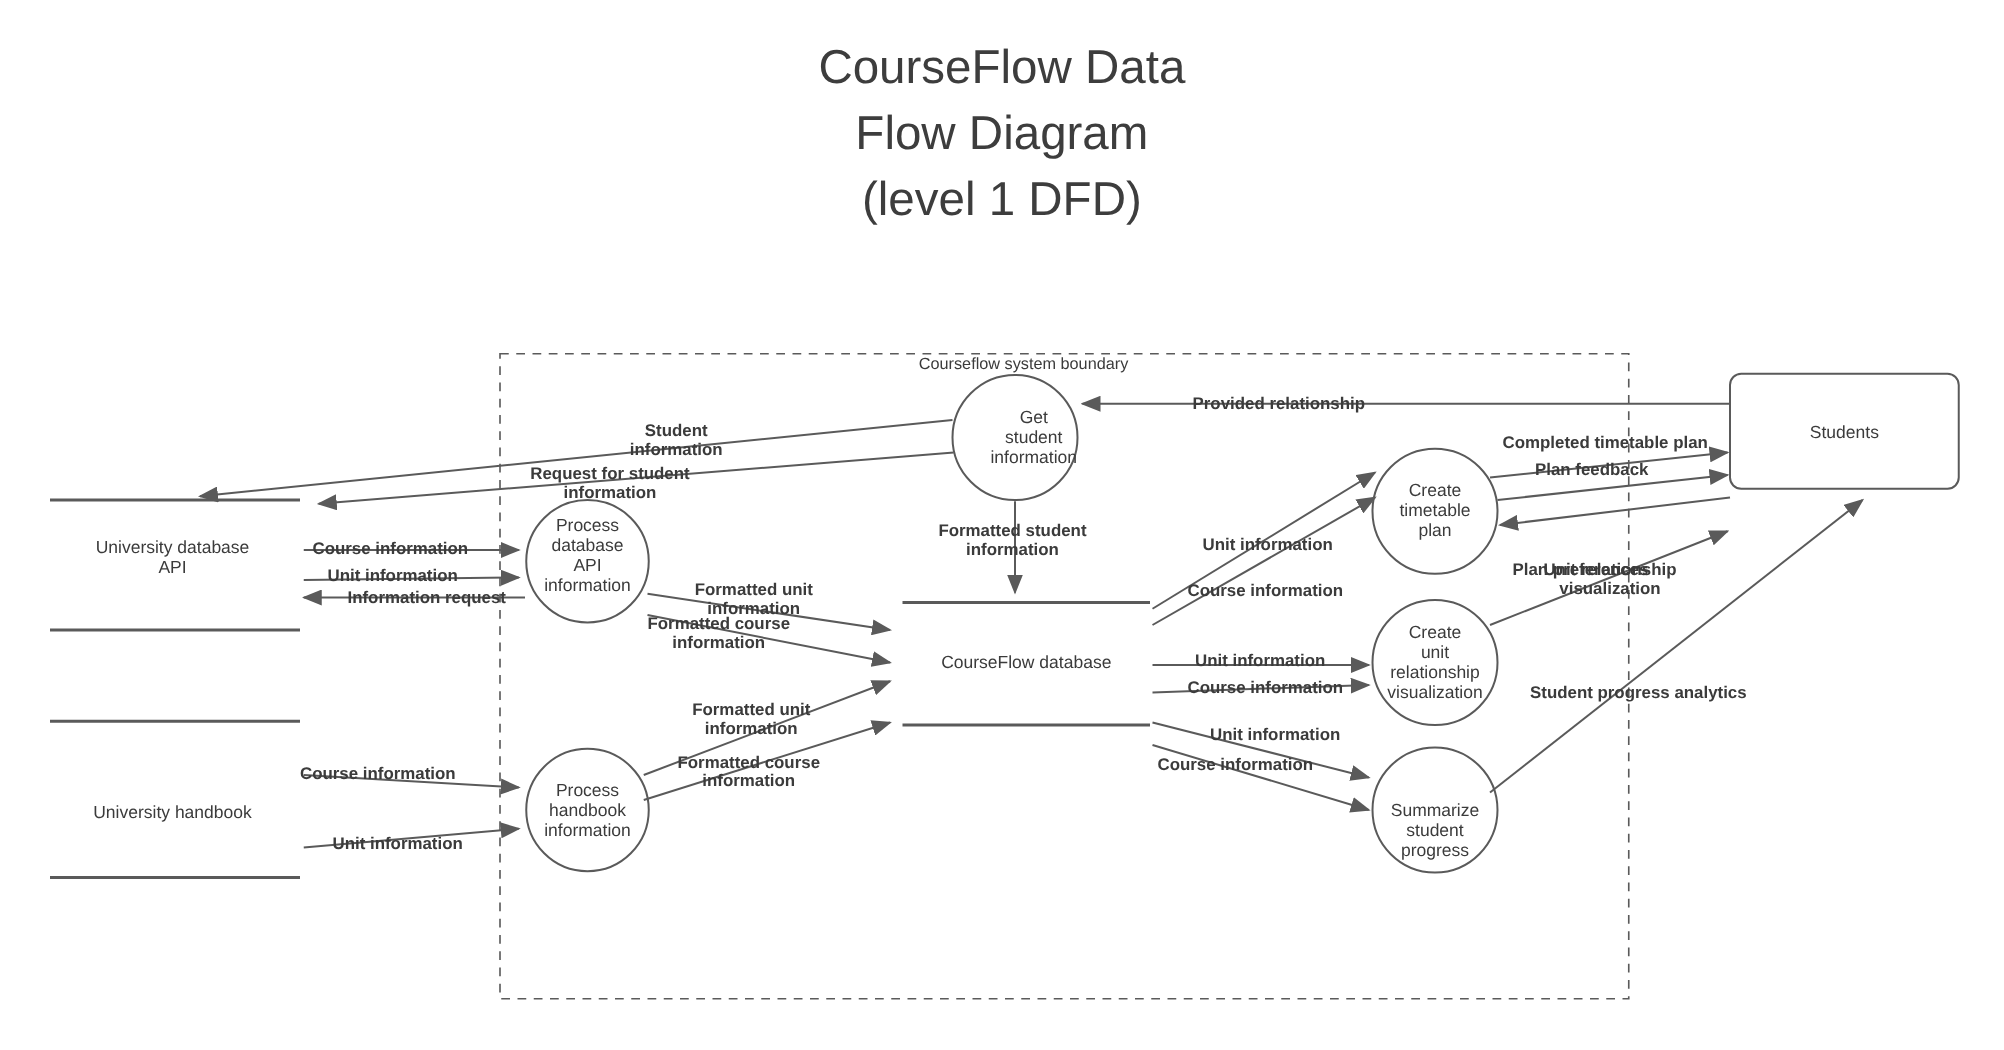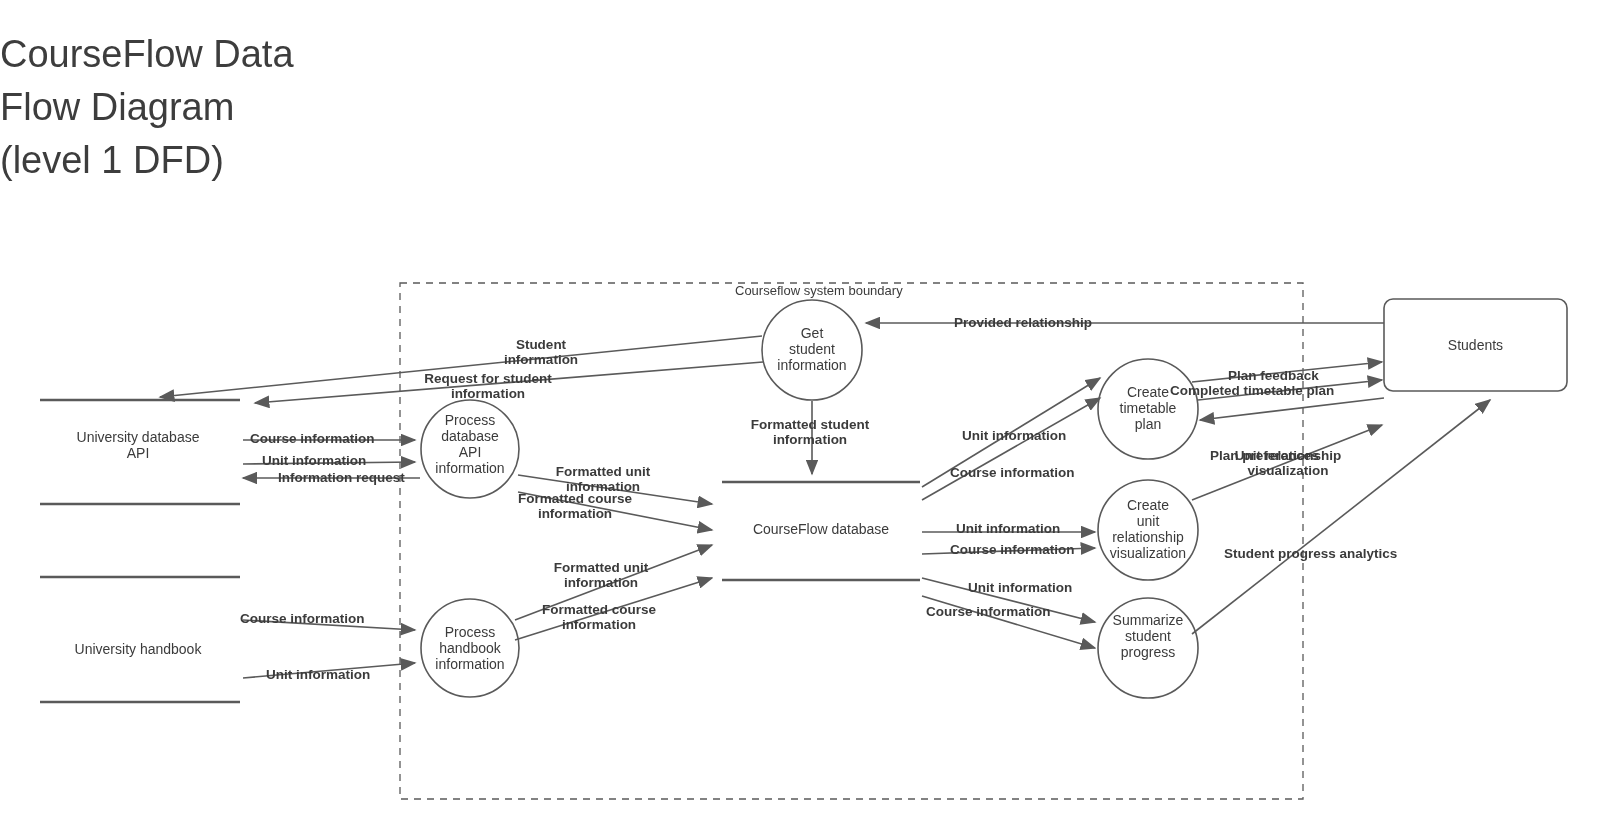--- a/index.html
+++ b/index.html
@@ -17,20 +17,21 @@
   }
   #diagram-root {
     position: absolute;
     inset: 0;
   }
   .title {
     position: absolute;
     top: 28px;
     left: 0;
     width: 1603px;
+    text-align: center;
     font-size: 38px;
     line-height: 53px;
     color: #3d3d3d;
     white-space: pre-line;
   }
   svg.layer {
     position: absolute;
     top: 0;
     left: 0;
     width: 1603px;
@@ -148,31 +149,31 @@
   <div class="node-text" style="left:30px; top:641px; width:216px;">University handbook</div>
   <div class="node-text" style="left:1384px; top:337px; width:183px;">Students</div>
 
   <div class="node-text" style="left:418px; top:412px; width:104px;">Process
 database
 API
 information</div>
   <div class="node-text" style="left:418px; top:624px; width:104px;">Process
 handbook
 information</div>
-  <div class="node-text" style="left:762px; top:325px; width:100px;">Get
+  <div class="node-text" style="left:762px; top:325px; width:100px;padding-left:15px;">Get
 student
 information</div>
   <div class="node-text" style="left:1098px; top:384px; width:100px;">Create
 timetable
 plan</div>
   <div class="node-text" style="left:1098px; top:497px; width:100px;">Create
 unit
 relationship
 visualization</div>
-  <div class="node-text" style="left:1098px; top:612px; width:100px;">Summarize
+  <div class="node-text" style="left:1098px; top:640px; width:100px;">Summarize
 student
 progress</div>
 
   <div class="node-text" style="left:722px; top:521px; width:198px;">CourseFlow database</div>
 
   <div class="lbl center" style="left:486px; top:337px; width:110px;">Student
 information</div>
   <div class="lbl center" style="left:398px; top:371px; width:180px;">Request for student
 information</div>
   <div class="lbl" style="left:250px; top:431px;">Course information</div>
@@ -186,21 +187,21 @@
 information</div>
   <div class="lbl" style="left:240px; top:611px;">Course information</div>
   <div class="lbl" style="left:266px; top:667px;">Unit information</div>
   <div class="lbl center" style="left:536px; top:560px; width:130px;">Formatted unit
 information</div>
   <div class="lbl center" style="left:524px; top:602px; width:150px;">Formatted course
 information</div>
   <div class="lbl" style="left:954px; top:315px;">Provided relationship</div>
   <div class="lbl" style="left:962px; top:428px;">Unit information</div>
   <div class="lbl" style="left:950px; top:465px;">Course information</div>
-  <div class="lbl" style="left:1170px; top:346px;margin-top:37px;">Completed timetable plan</div>
+  <div class="lbl" style="left:1202px; top:346px;">Completed timetable plan</div>
   <div class="lbl" style="left:1228px; top:368px;">Plan feedback</div>
   <div class="lbl" style="left:1210px; top:418px;margin-top:30px;">Plan preferences</div>
   <div class="lbl center" style="left:1218px; top:448px; width:140px;">Unit relationship
 visualization</div>
   <div class="lbl" style="left:956px; top:521px;">Unit information</div>
   <div class="lbl" style="left:950px; top:542px;">Course information</div>
   <div class="lbl" style="left:968px; top:580px;">Unit information</div>
   <div class="lbl" style="left:926px; top:604px;">Course information</div>
   <div class="lbl" style="left:1224px; top:546px;">Student progress analytics</div>
 

